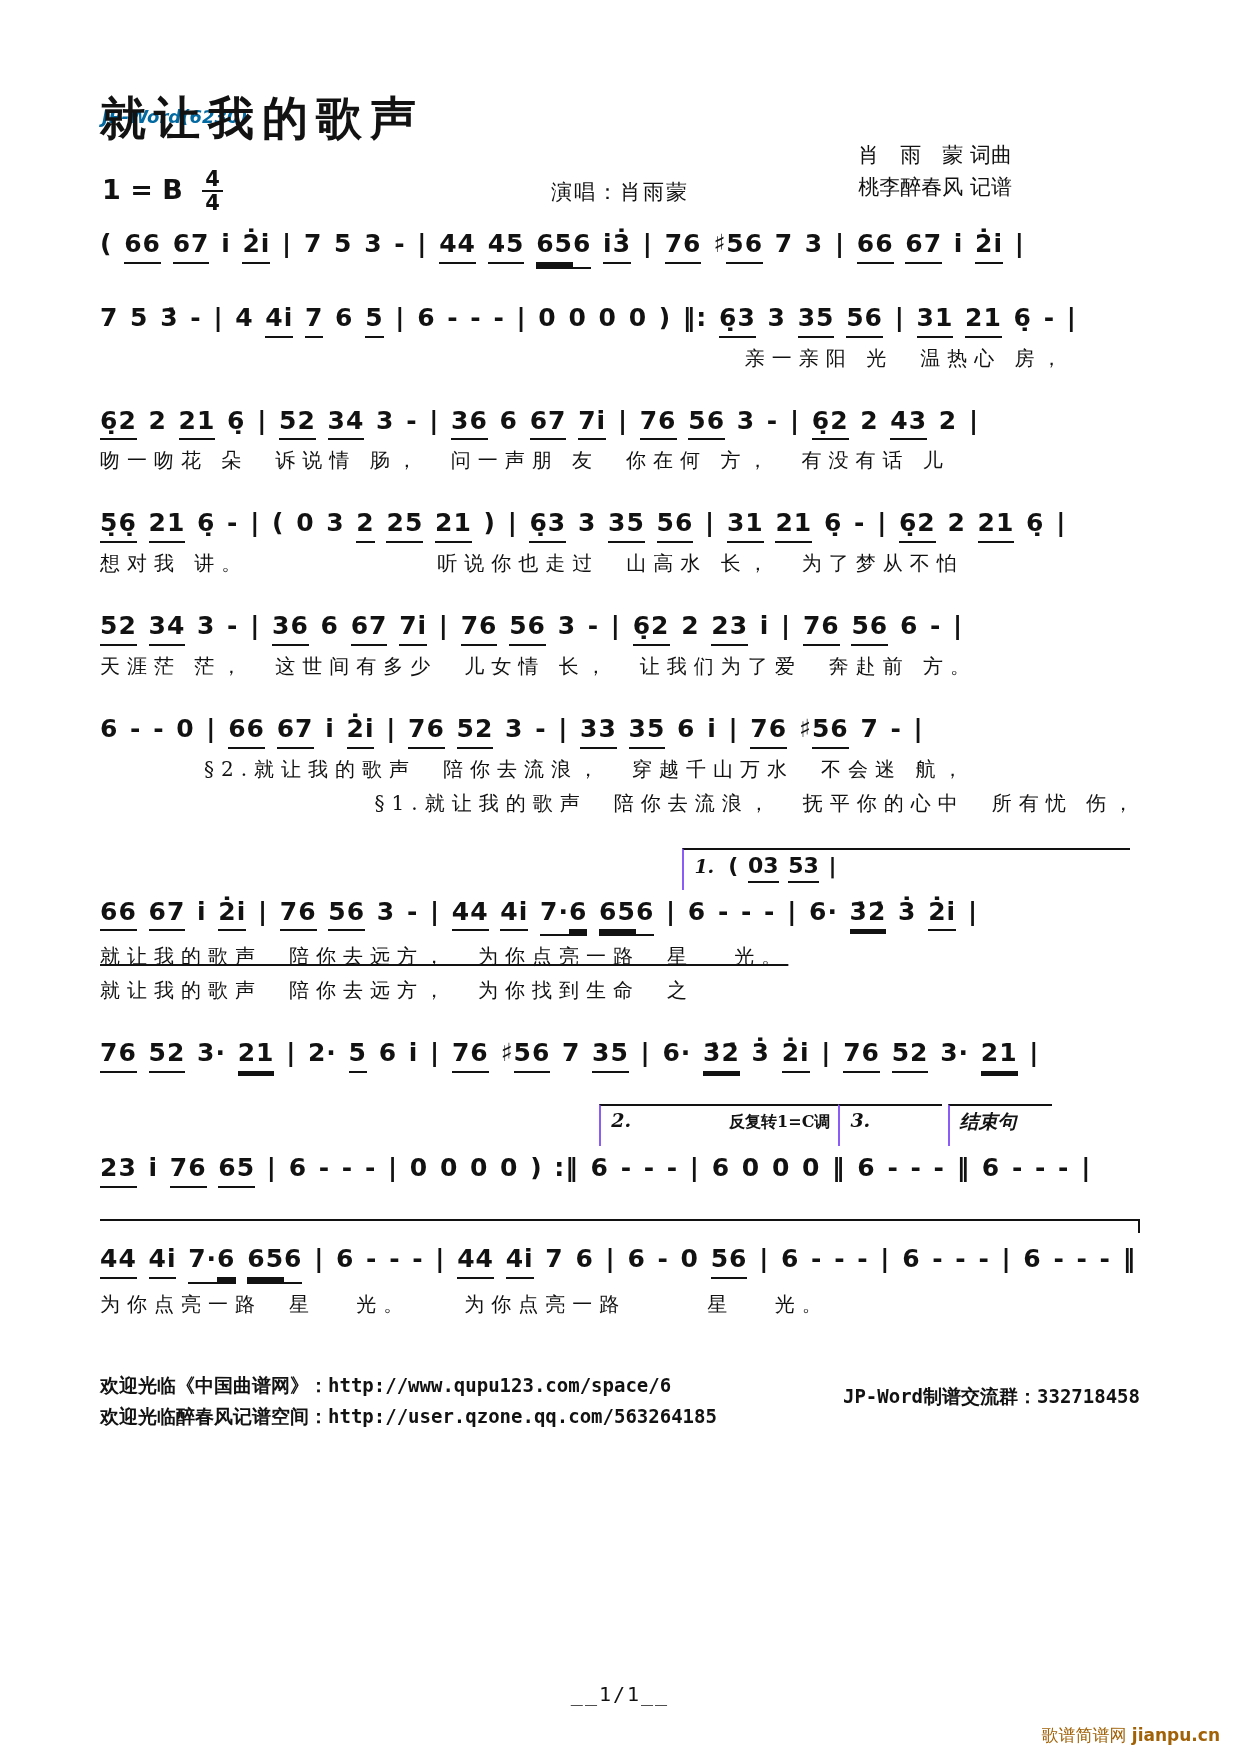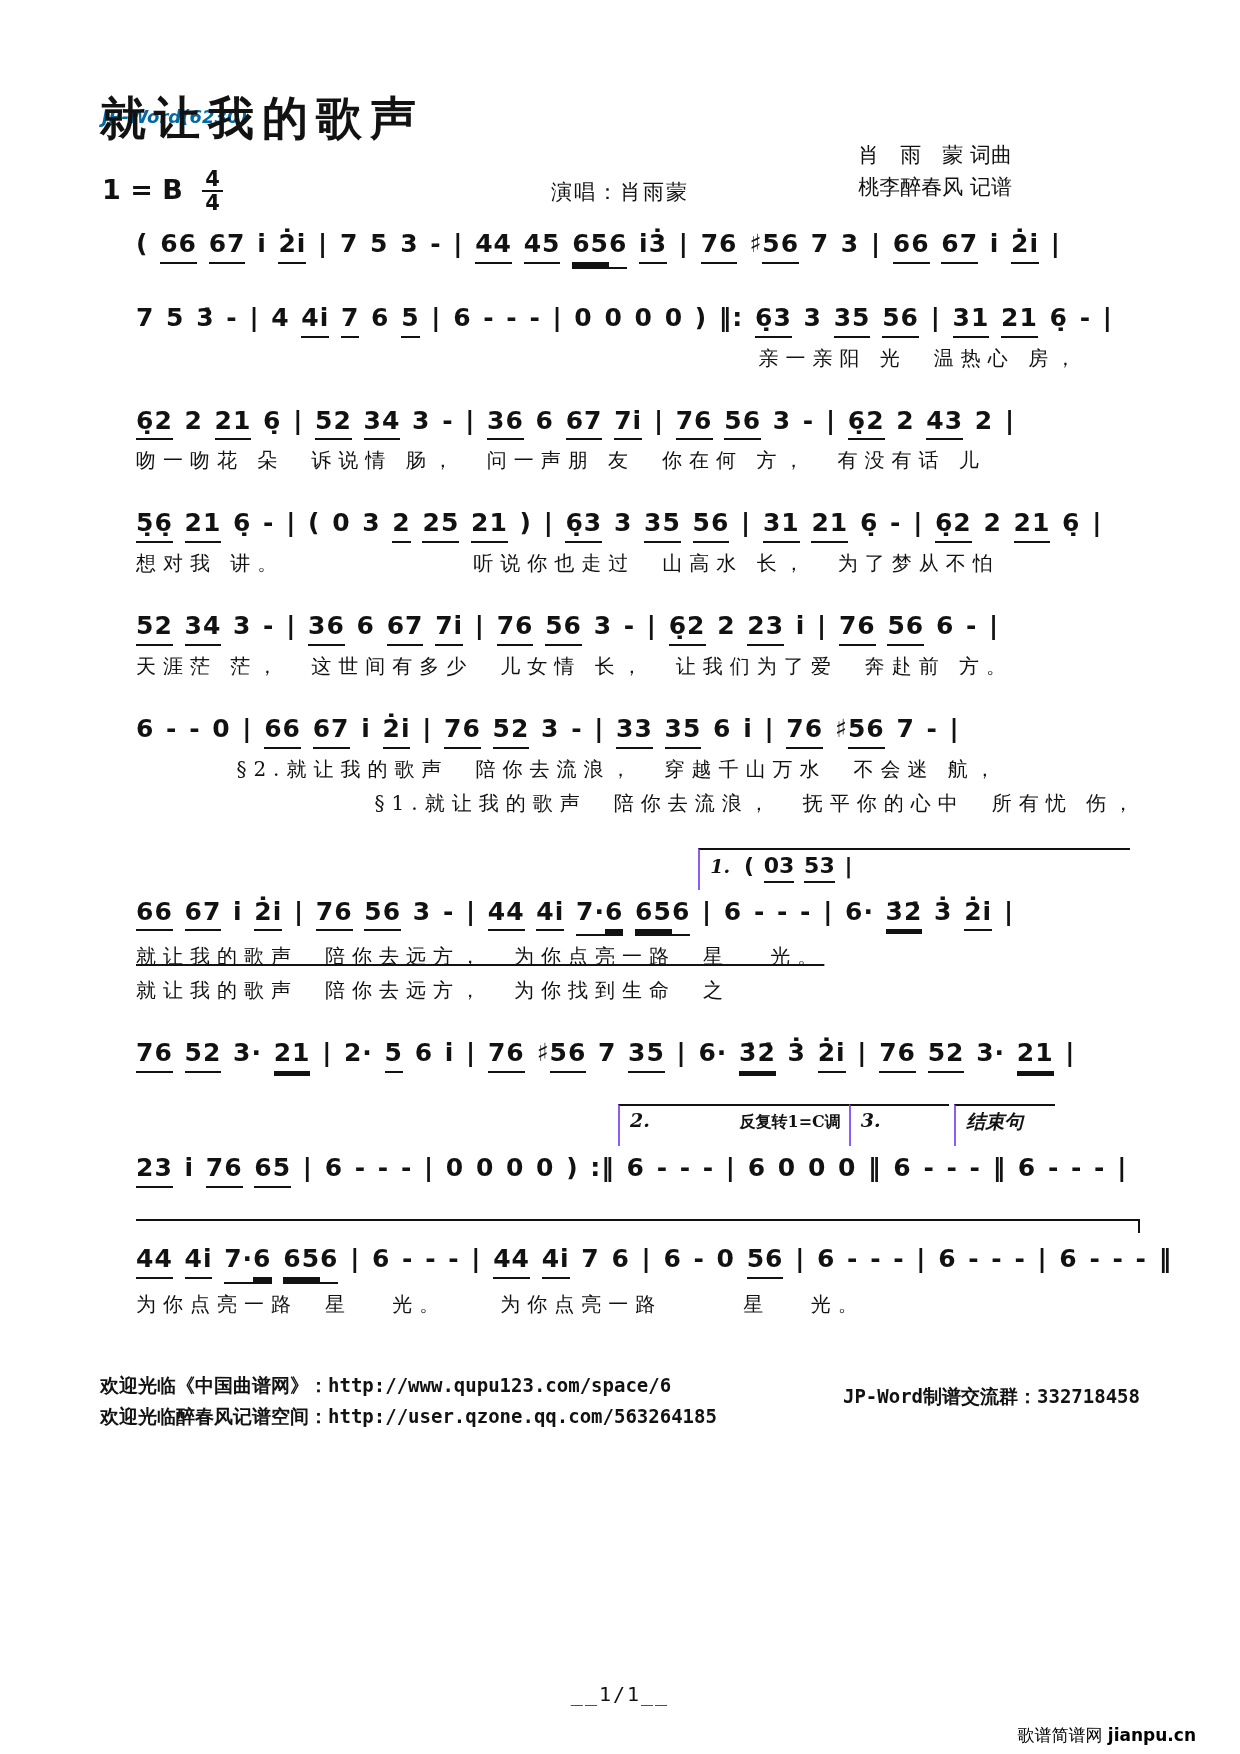--- a/index.html
+++ b/index.html
@@ -18,21 +18,21 @@
   .credits{position:absolute;right:128px;top:140px;text-align:left;
            font:21px "DejaVu Serif",serif;line-height:1.5;}
   .keysig{position:absolute;left:2px;top:168px;font:700 27px "DejaVu Sans",sans-serif;}
   .frac{display:inline-block;vertical-align:middle;text-align:center;font-size:21px;line-height:1.05;margin-left:10px;}
   .frac .top{display:block;border-bottom:2px solid #121212;padding:0 3px;}
   .frac .bot{display:block;padding:0 3px;}
   .performer{position:absolute;left:0;right:0;top:178px;text-align:center;
              font:21px "DejaVu Serif",serif;letter-spacing:2px;}
 
   
-  .score{margin-top:6px;margin-left:36px;}
+  .score{margin-top:6px;}
   .score-line{margin-bottom:31px;}
   .notes{font:700 25px "DejaVu Sans",sans-serif;letter-spacing:1px;word-spacing:2px;
          line-height:1.45;white-space:nowrap;}
   .notes .u,.notes .uu{display:inline-block;line-height:1.15;}
   .u{border-bottom:2px solid #121212;padding-bottom:3px;}
   .uu{border-bottom:2px solid #121212;padding-bottom:3px;box-shadow:0 3px 0 #121212;}
   .lyrics{font:20px "DejaVu Serif",serif;letter-spacing:7px;margin-top:7px;white-space:nowrap;}
   .volta-row{position:relative;height:46px;}
   .volta{position:absolute;top:0;height:42px;box-sizing:border-box;
          border-top:2px solid #121212;border-left:2px solid #8b5cf6;padding:3px 0 0 10px;}
@@ -40,21 +40,21 @@
   .volta-content{font:700 22px "DejaVu Sans",sans-serif;word-spacing:2px;}
   .volta-extra{position:absolute;right:8px;top:6px;font:700 16px "DejaVu Serif",serif;white-space:nowrap;}
   .top-bracket{height:12px;border-top:2px solid #121212;border-right:2px solid #121212;margin-bottom:8px;}
 
   
   .footer{position:relative;margin-top:52px;}
   .footer-left{font:700 19px "DejaVu Sans Mono",monospace;line-height:1.65;white-space:nowrap;}
   .footer-right{position:absolute;right:0;top:14px;font:700 19px "DejaVu Sans Mono",monospace;white-space:nowrap;}
   .pageno{position:absolute;left:0;right:0;top:1682px;text-align:center;
           font:20px "DejaVu Sans Mono",monospace;letter-spacing:2px;}
-  .watermark{position:absolute;right:44px;top:1724px;font:17px "DejaVu Sans",sans-serif;color:#000000;}
+  .watermark{position:absolute;right:20px;top:1724px;font:17px "DejaVu Sans",sans-serif;color:#a16207;}
   .watermark .wm-site{font-weight:700;}
 </style>
 </head>
 <body>
 
 <div class="content">
 
   <div class="header">
     <div class="generator">JP-Word(6230)</div>
     <div class="title">就让我的歌声</div>

